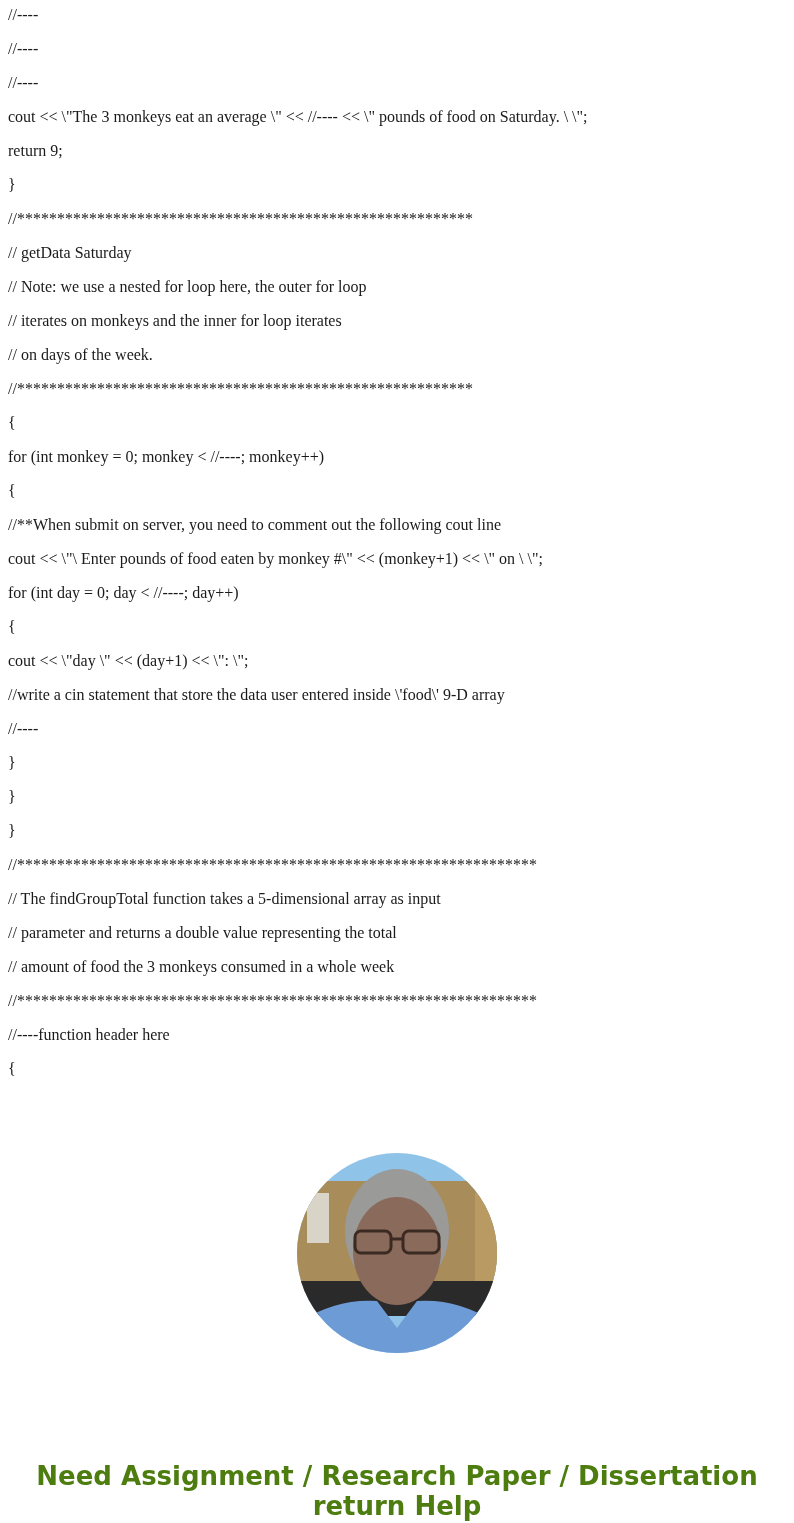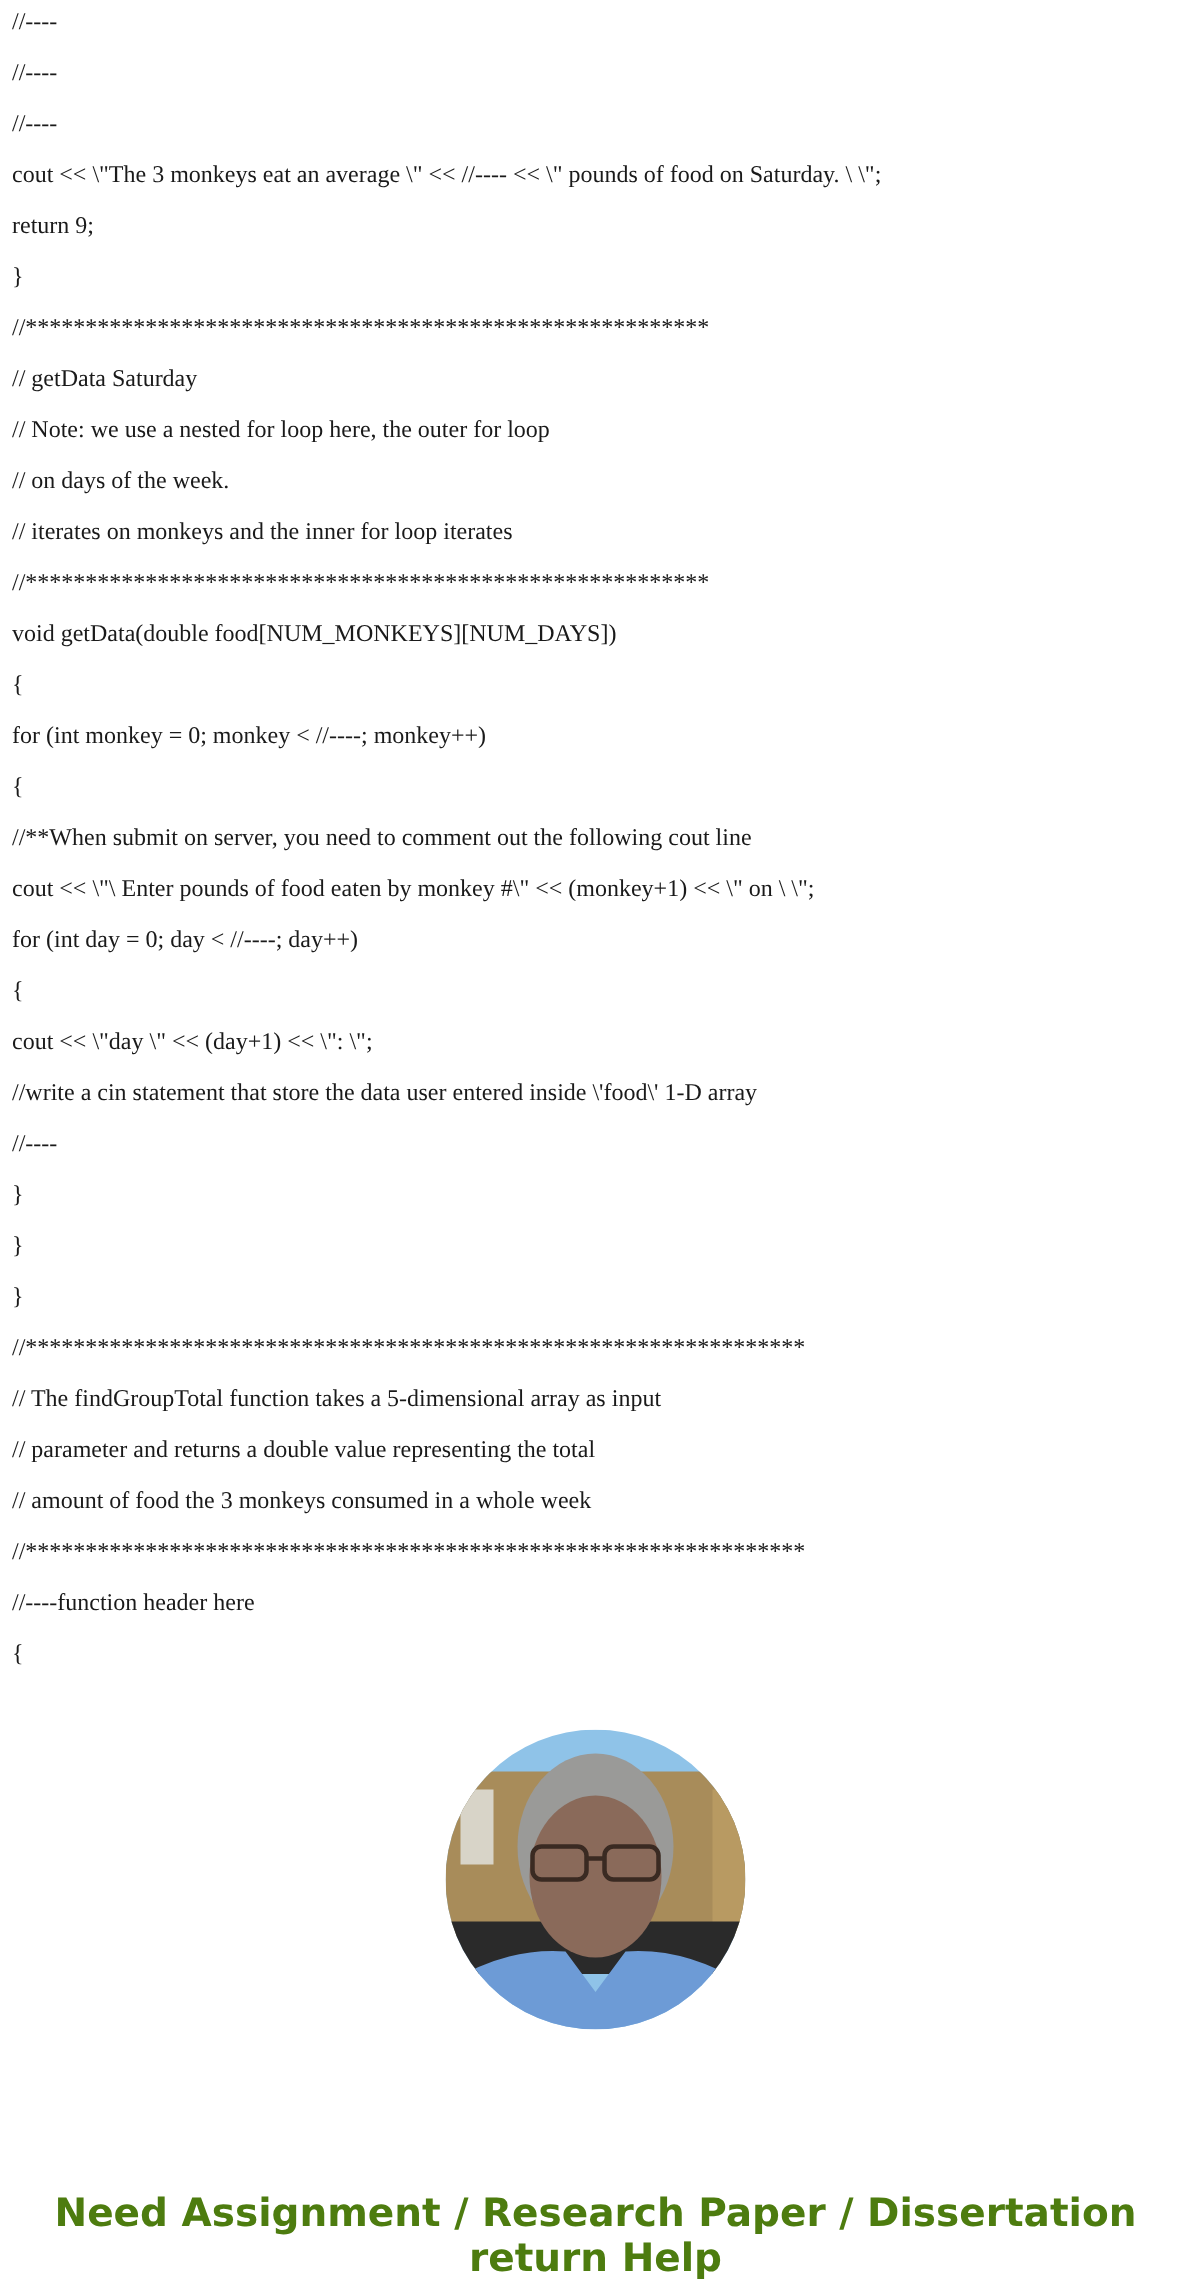--- a/index.html
+++ b/index.html
@@ -58,33 +58,32 @@
 <div class="code">
   <div class="line">//----</div>
   <div class="line">//----</div>
   <div class="line">//----</div>
   <div class="line">cout &lt;&lt; \"The 3 monkeys eat an average \" &lt;&lt; //---- &lt;&lt; \" pounds of food on Saturday. \ \";</div>
   <div class="line">return 9;</div>
   <div class="line">}</div>
   <div class="line">//*********************************************************</div>
   <div class="line">// getData Saturday</div>
   <div class="line">// Note: we use a nested for loop here, the outer for loop</div>
+  <div class="line">// iterates on monkeys and the inner for loop iterates</div>
   <div class="line">// on days of the week.</div>
-  <div class="line">// iterates on monkeys and the inner for loop iterates</div>
   <div class="line">//*********************************************************</div>
-  <div class="line">void getData(double food[NUM_MONKEYS][NUM_DAYS])</div>
   <div class="line">{</div>
   <div class="line">for (int monkey = 0; monkey &lt; //----; monkey++)</div>
   <div class="line">{</div>
   <div class="line">//**When submit on server, you need to comment out the following cout line</div>
   <div class="line">cout &lt;&lt; \"\ Enter pounds of food eaten by monkey #\" &lt;&lt; (monkey+1) &lt;&lt; \" on \ \";</div>
   <div class="line">for (int day = 0; day &lt; //----; day++)</div>
   <div class="line">{</div>
   <div class="line">cout &lt;&lt; \"day \" &lt;&lt; (day+1) &lt;&lt; \": \";</div>
-  <div class="line">//write a cin statement that store the data user entered inside \'food\' 1-D array</div>
+  <div class="line">//write a cin statement that store the data user entered inside \'food\' 9-D array</div>
   <div class="line">//----</div>
   <div class="line">}</div>
   <div class="line">}</div>
   <div class="line">}</div>
   <div class="line">//*****************************************************************</div>
   <div class="line">// The findGroupTotal function takes a 5-dimensional array as input</div>
   <div class="line">// parameter and returns a double value representing the total</div>
   <div class="line">// amount of food the 3 monkeys consumed in a whole week</div>
   <div class="line">//*****************************************************************</div>
   <div class="line">//----function header here</div>

